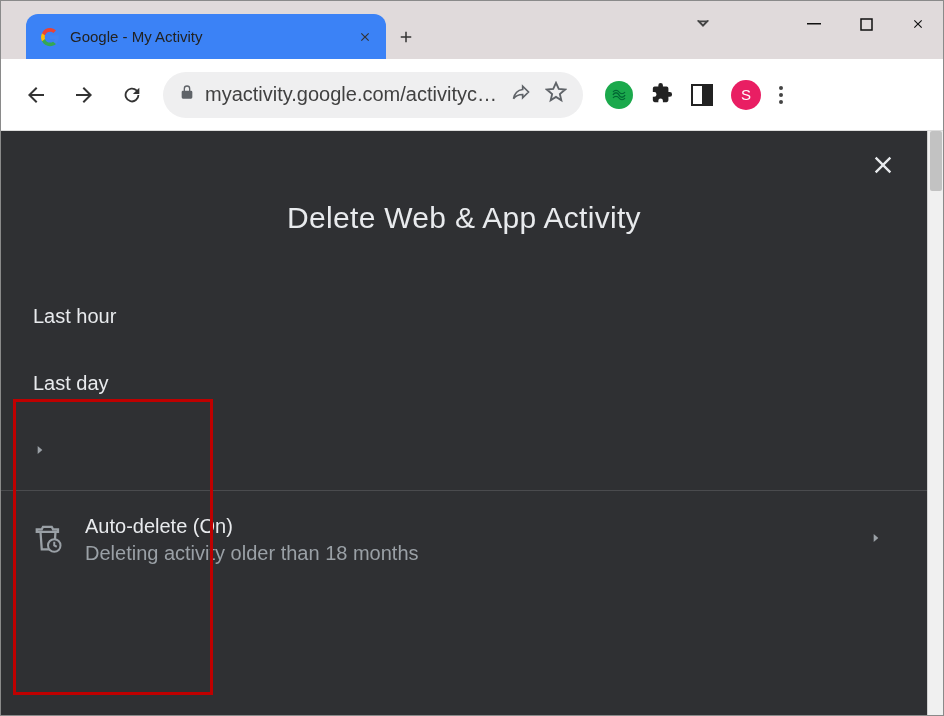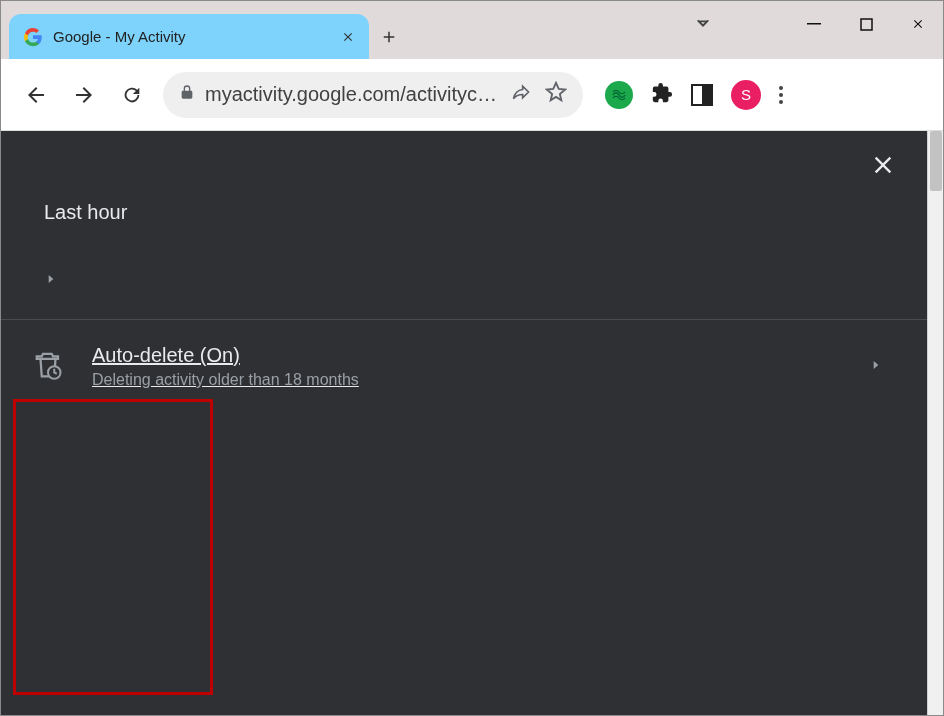--- a/index.html
+++ b/index.html
@@ -1,19 +1,19 @@
 <!DOCTYPE html>
 <html><head>
 <meta charset="utf-8">
 <style>
   * { box-sizing: border-box; margin: 0; padding: 0; }
   html, body { width: 944px; height: 716px; font-family: Arial, "Segoe UI", sans-serif; overflow: hidden; background:#fff;}
   .window { width: 944px; height: 716px; border: 1px solid #8a8a8a; display: flex; flex-direction: column; background:#fff;}
   .titlebar { height: 58px; background: #e0dadb; display:flex; align-items:flex-end; position:relative;}
-  .tab { background:#7dd3fc; height:45px; width:360px; margin-left:8px; border-top-left-radius:12px; border-top-right-radius:12px; display:flex; align-items:center; padding:0 14px; gap:10px; position:relative;}
+  .tab { background:#3b82f6; height:45px; width:360px; margin-left:25px; border-top-left-radius:12px; border-top-right-radius:12px; display:flex; align-items:center; padding:0 14px; gap:10px; position:relative;}
   .gfav { width:20px; height:20px; }
   .tab-title { font-size:15px; color:#222; flex:1; white-space:nowrap; overflow:hidden; text-overflow:ellipsis;}
   .tab-close { font-size:16px; color:#222; cursor:pointer;}
   .newtab { width:40px; height:45px; display:flex; align-items:center; justify-content:center; color:#333; font-size:22px;}
   .win-controls { position:absolute; right:6px; top:8px; display:flex; gap:14px; align-items:center;}
   .win-controls .ctrl { width:38px; height:30px; display:flex; align-items:center; justify-content:center; color:#111;}
   .chevd { position:absolute; right:230px; top:12px; color:#444;}
   .toolbar { height:72px; background:#fff; display:flex; align-items:center; padding:0 18px; gap:14px; border-bottom:1px solid #ddd;}
   .nav-btn { width:34px; height:34px; display:flex; align-items:center; justify-content:center; color:#333; border-radius:50%;}
   .omnibox { flex:1; max-width:420px; height:46px; background:#efeff0; border-radius:24px; display:flex; align-items:center; padding:0 16px; gap:10px; color:#333; font-size:18px;}
@@ -22,27 +22,27 @@
   .omni-right { display:flex; align-items:center; gap:14px;}
   .right-icons { display:flex; align-items:center; gap:18px; margin-left:8px;}
   .icon-circle-wave { width:28px; height:28px; border-radius:50%; background:#1ba94c; display:flex; align-items:center; justify-content:center;}
   .avatar { width:30px; height:30px; border-radius:50%; background:#e91e63; color:#fff; display:flex; align-items:center; justify-content:center; font-size:15px; font-weight:500;}
   .more-dots { display:flex; flex-direction:column; gap:3px;}
   .more-dots span{ width:4px; height:4px; background:#444; border-radius:50%;}
   .content-wrap { flex:1; position:relative; display:flex; }
   .content { flex:1; background:#2f3033; color:#e8eaed; position:relative; overflow:hidden;}
   .close-x { position:absolute; top:20px; right:30px; color:#e8eaed; cursor:pointer;}
   .dialog-title { text-align:center; font-size:30px; font-weight:400; margin-top:70px; letter-spacing:0.3px; font-family: "Google Sans", Arial, sans-serif;}
-  .options { margin-top:48px;padding-left:11px; }
+  .options { margin-top:48px; }
   .opt-row { display:flex; align-items:center; justify-content:space-between; padding:22px 28px 22px 32px; font-size:20px; color:#e8eaed; cursor:pointer;}
   .opt-row .chev { color:#9aa0a6; }
   .divider { height:1px; background:#4a4b4e; margin-top:6px;}
-  .auto-delete { display:flex; align-items:center; gap:29px; padding:24px 44px 18px 32px;text-decoration:underline;}
+  .auto-delete { display:flex; align-items:center; gap:22px; padding:24px 44px 18px 32px;}
   .ad-text .ad-title { font-size:20px; color:#e8eaed; font-weight:500;}
-  .ad-text .ad-sub { font-size:16px; color:#9aa0a6; margin-top:4px;}
+  .ad-text .ad-sub { font-size:20px; color:#9aa0a6; margin-top:4px;}
   .ad-right { margin-left:auto; color:#9aa0a6;}
   .highlight-box { position:absolute; top:268px; left:12px; width:200px; height:296px; border:3px solid #bf0000; pointer-events:none;}
   .svg-ic { display:block; }
   .scrollbar { width:16px; background:#f0f0f0; border-left:1px solid #d0d0d0; position:relative;}
   .scroll-thumb { position:absolute; top:0; left:2px; width:12px; height:60px; background:#c2c2c2; border-radius:2px;}
   .reader-icon { width:22px; height:22px; display:flex;}
   .reader-icon div{ width:11px; height:22px;}
 </style>
 </head>
 <body>
@@ -151,24 +151,28 @@
     </div>
   </div>
 
   <div class="content-wrap">
     <div class="content">
       <div class="close-x">
         <svg width="28" height="28" viewBox="0 0 24 24">
             <path d="M19 6.41 17.59 5 12 10.59 6.41 5 5 6.41 10.59 12 5 17.59 6.41 19 12 13.41 17.59 19 19 17.59 13.41 12z" fill="#e8eaed"></path>
           </svg>
       </div>
+      <h1 class="dialog-title">Delete Web &amp; App Activity</h1>
 
       <div class="options">
         <div class="opt-row">
           <span>Last hour</span>
+        </div>
+        <div class="opt-row">
+          <span>Last day</span>
         </div>
         <div class="opt-row">
           <span class="chev"><svg width="14" height="14" viewBox="0 0 24 24">
                 <path d="M8 5l8 7-8 7z" fill="#9aa0a6"></path>
               </svg></span>
         </div>
       </div>
 
       <div class="divider"></div>
 

